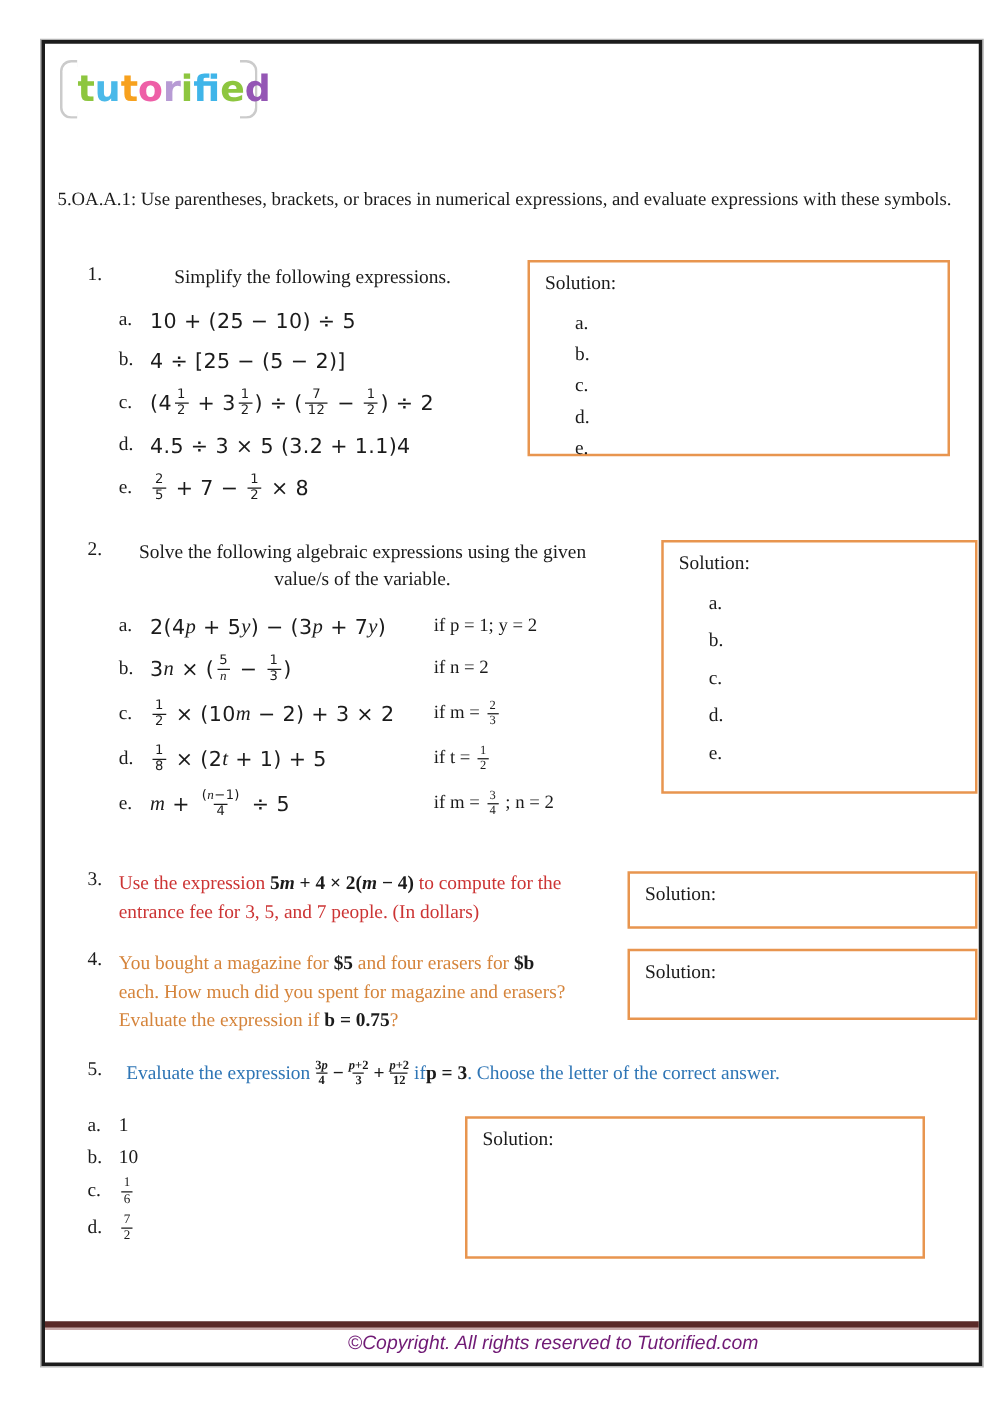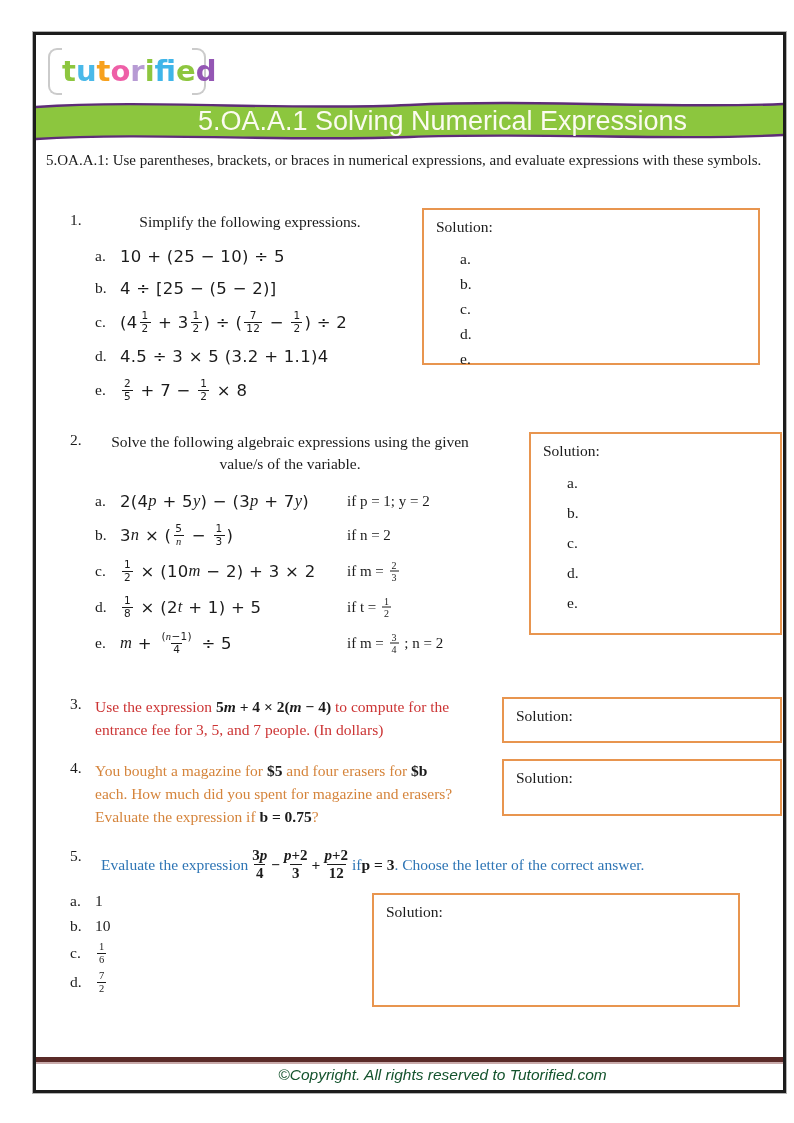--- a/index.html
+++ b/index.html
@@ -55,49 +55,41 @@
 
   .q3{position:absolute;left:34px;top:660px;width:384px;}
   .q4{position:absolute;left:34px;top:724px;width:384px;}
   .qtext{margin-left:25px;font-size:15.5px;line-height:23px;}
   .c-red{color:var(--red-text,#cc3434);}
   .c-orange{color:var(--orange-text,#d5843b);}
   .c-blue{color:var(--blue-text,#2e75b5);}
 
   .q5{position:absolute;left:34px;top:812px;width:690px;}
   .q5 .qtext{white-space:nowrap;display:flex;align-items:center;margin-left:31px;}
-  .q5 .frac .num,.q5 .frac .den{font-size:15px;}
+  .q5 .frac .num,.q5 .frac .den{font-size:10px;}
   .q5opts{position:absolute;left:34px;top:856px;width:200px;display:flex;flex-direction:column;gap:5px;}
   .q5opts .item-row{min-height:20px;}
   .q5opts .optval{font-size:15.5px;display:inline-flex;align-items:center;}
 
   .foot-divider{position:absolute;left:0;right:0;top:1022px;height:5px;background:var(--footer-bar,#5a2a28);border-bottom:2px solid var(--footer-bar-light,#c9abab);}
-  .foot-text{position:absolute;left:0;right:0;top:1031px;text-align:center;font-family:"Liberation Sans",sans-serif;font-style:italic;font-size:15.5px;color:#14532d;}
+  .foot-text{position:absolute;left:0;right:0;top:1031px;text-align:center;font-family:"Liberation Sans",sans-serif;font-style:italic;font-size:15.5px;color:#701a75;}
   .foot-text span{position:relative;left:33px;}
 </style>
 </head>
 <body>
 
 <div class="page">
   <div class="content">
 
     <div class="logo-wrap">
       <span class="logo-bracket lb"></span>
       <span class="logo-bracket rb"></span>
       <div class="logo-text"><span style="color: rgb(141, 198, 63);">t</span><span style="color: rgb(74, 185, 233);">u</span><span style="color: rgb(247, 161, 30);">t</span><span style="color: rgb(238, 95, 167);">o</span><span style="color: rgb(183, 155, 212);">r</span><span style="color: rgb(141, 198, 63);">i</span><span style="color: rgb(63, 181, 233);">f</span><span style="color: rgb(247, 161, 30);">i</span><span style="color: rgb(141, 198, 63);">e</span><span style="color: rgb(148, 86, 180);">d</span></div>
     </div>
 
-    <div class="banner">
-      <svg viewBox="0 0 722 48" preserveAspectRatio="none">
-        <path class="band" d="M0,11 C110,3 240,15 361,9 C480,3 610,13 722,8 L722,39 C610,45 480,36 361,41 C240,46 110,36 0,43 Z"></path>
-        <path class="wave" d="M0,11 C110,3 240,15 361,9 C480,3 610,13 722,8"></path>
-        <path class="wave" d="M0,43 C110,36 240,46 361,41 C480,36 610,45 722,39"></path>
-      </svg>
-      <div class="banner-title"><span>5.OA.A.1 Solving Numerical Expressions</span></div>
-    </div>
 
     <div class="standard">5.OA.A.1: Use parentheses, brackets, or braces in numerical expressions, and evaluate expressions with these symbols.</div>
 
     <div class="q1">
       <span class="qnum">1.</span>
       <div class="qprompt">Simplify the following expressions.</div>
       <div class="items">
           <div class="item-row">
             <span class="item-label">a.</span>
             <span class="expr"><span>10 + (25 − 10) ÷ 5</span></span>

